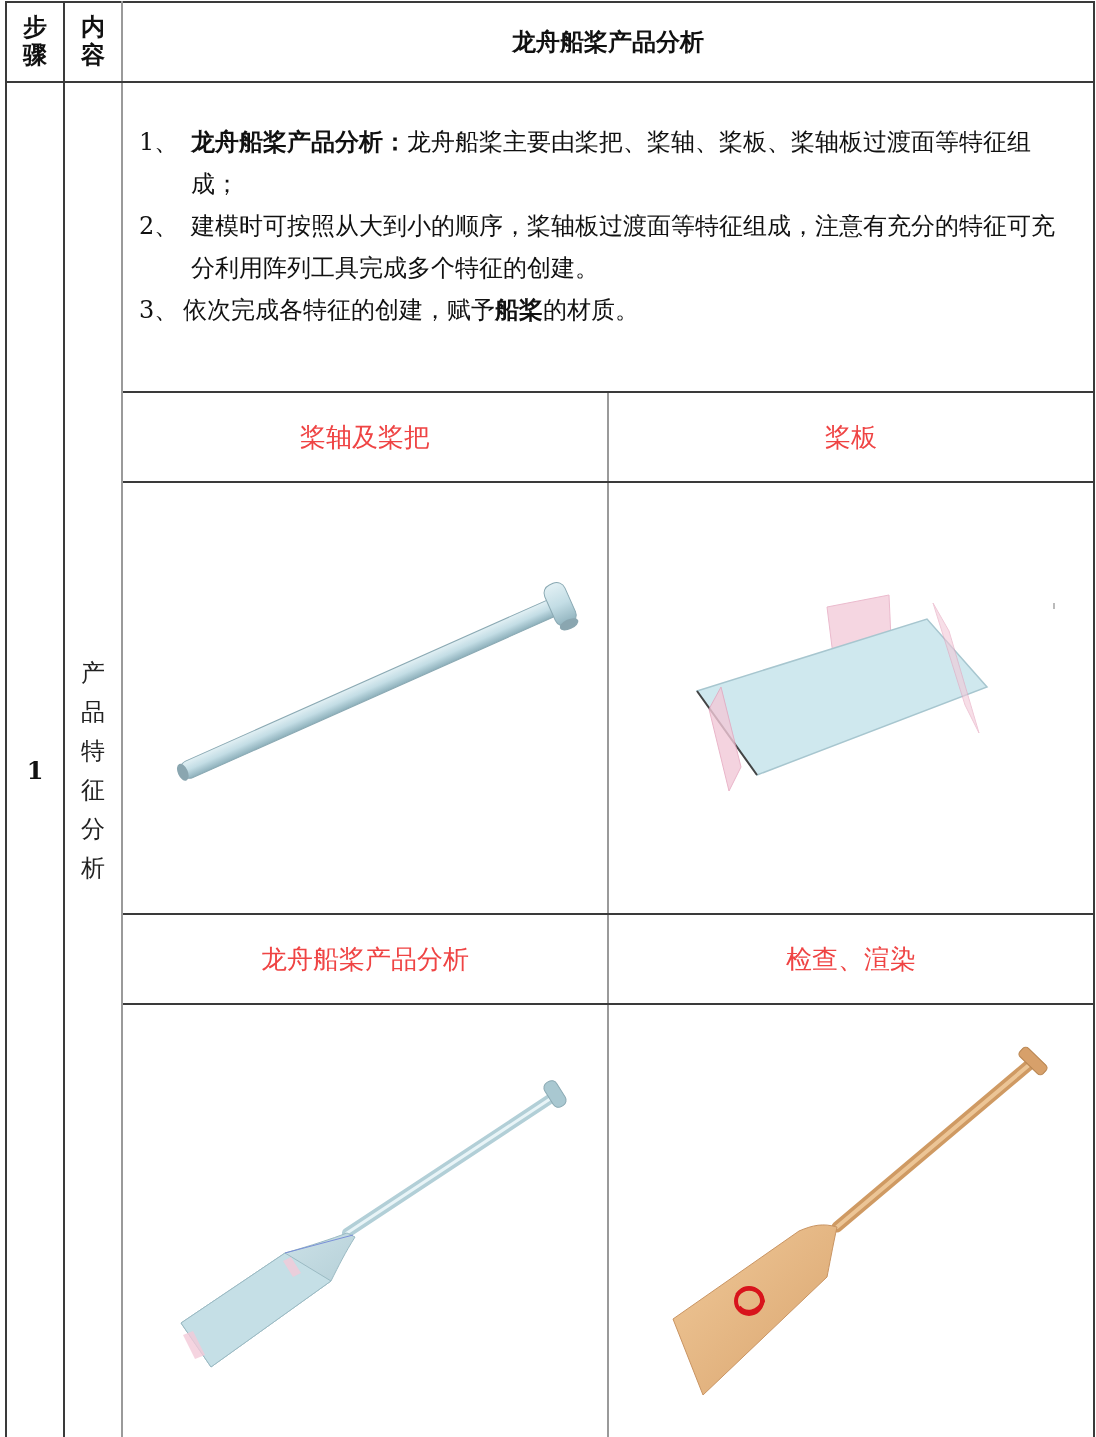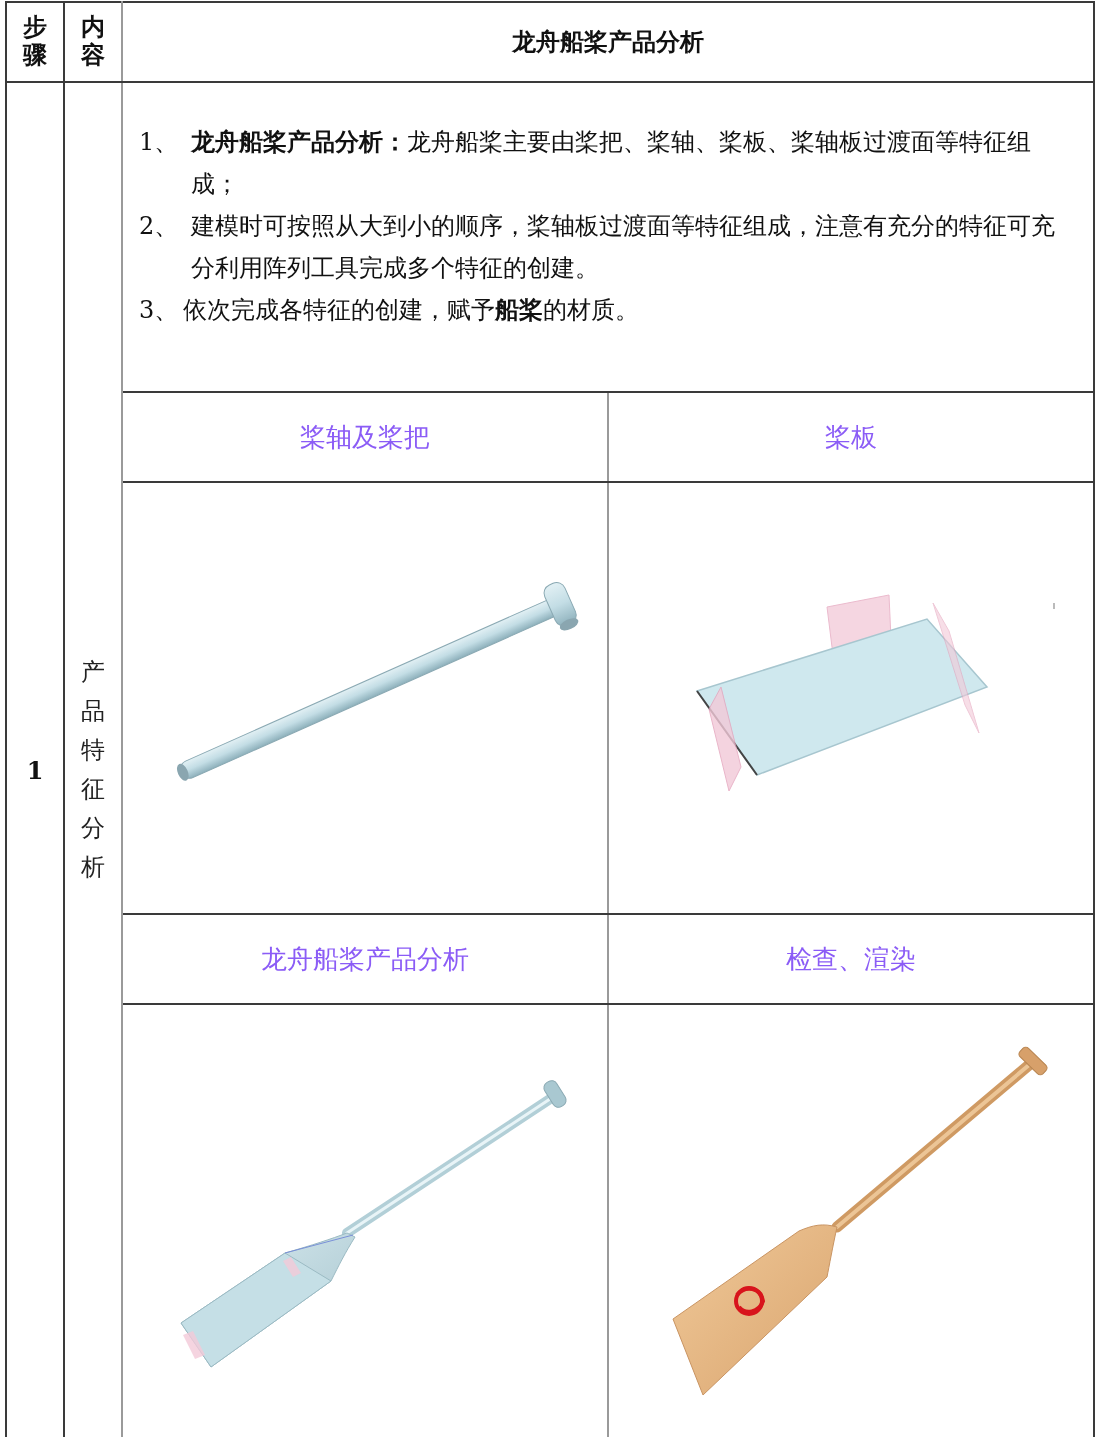--- a/index.html
+++ b/index.html
@@ -23,36 +23,36 @@
   .hdr-cell {
     height: 78px; text-align: center; font-weight: bold;
     font-family: "DejaVu Sans", "Liberation Sans", sans-serif;
     font-size: 24px; line-height: 32px;
   }
   .hdr-vertical { display: inline-block; width: 28px; word-break: break-all; line-height: 28px; }
   .step-cell { text-align: center; font-size: 24px; font-weight: bold; }
   .content-cell { text-align: center; font-size: 24px; }
   .vertical-text {
     display: inline-block; width: 28px; line-height: 39px;
-    font-family: Liberation Serif, serif;
+    font-family: Liberation Sans, sans-serif;
     font-size: 24px; color: #222;
   }
   .desc-cell {
     height: 278px; padding: 14px 16px 16px 16px !important; vertical-align: top !important;
     font-size: 24px; line-height: 42px;
   }
   .desc-list { margin: 24px 0 0 0; padding: 0; list-style: none; }
   .desc-item { position: relative; padding-left: 52px; }
   .desc-item .num { position: absolute; left: 0; top: 0; }
   .desc-item.tight { padding-left: 44px; }
   .desc-item .strong { font-weight: bold; margin-top: 32px; }
   .label-cell {
     height: 88px; text-align: center;
     font-family: "DejaVu Sans", "Liberation Sans", sans-serif;
-    font-size: 26px; color: #8b5cf6;
+    font-size: 26px; color: #ef4444;
   }
   .img-cell { height: 430px; text-align: center; position: relative; }
   .img-cell.tall { height: 452px; }
   .img-cell svg { display: block; position: absolute; left: 0; top: 0; }
 </style>
 </head>
 <body>
 
 <table class="doc-table">
   <colgroup>

